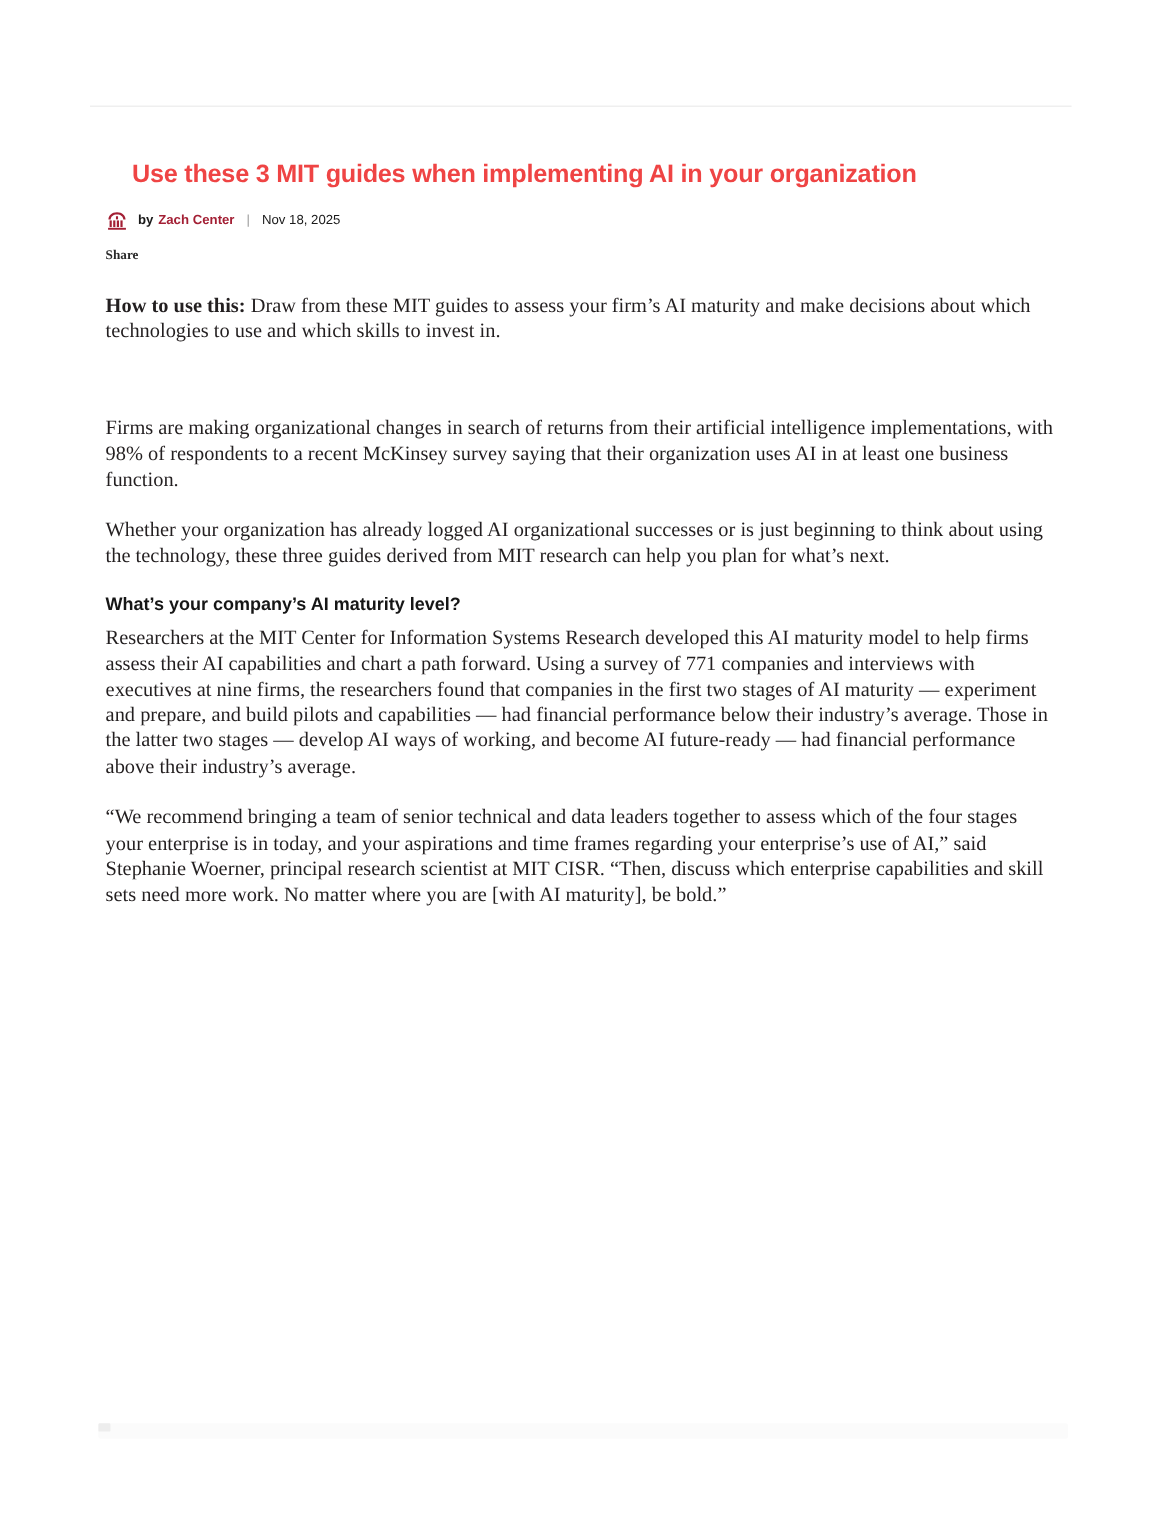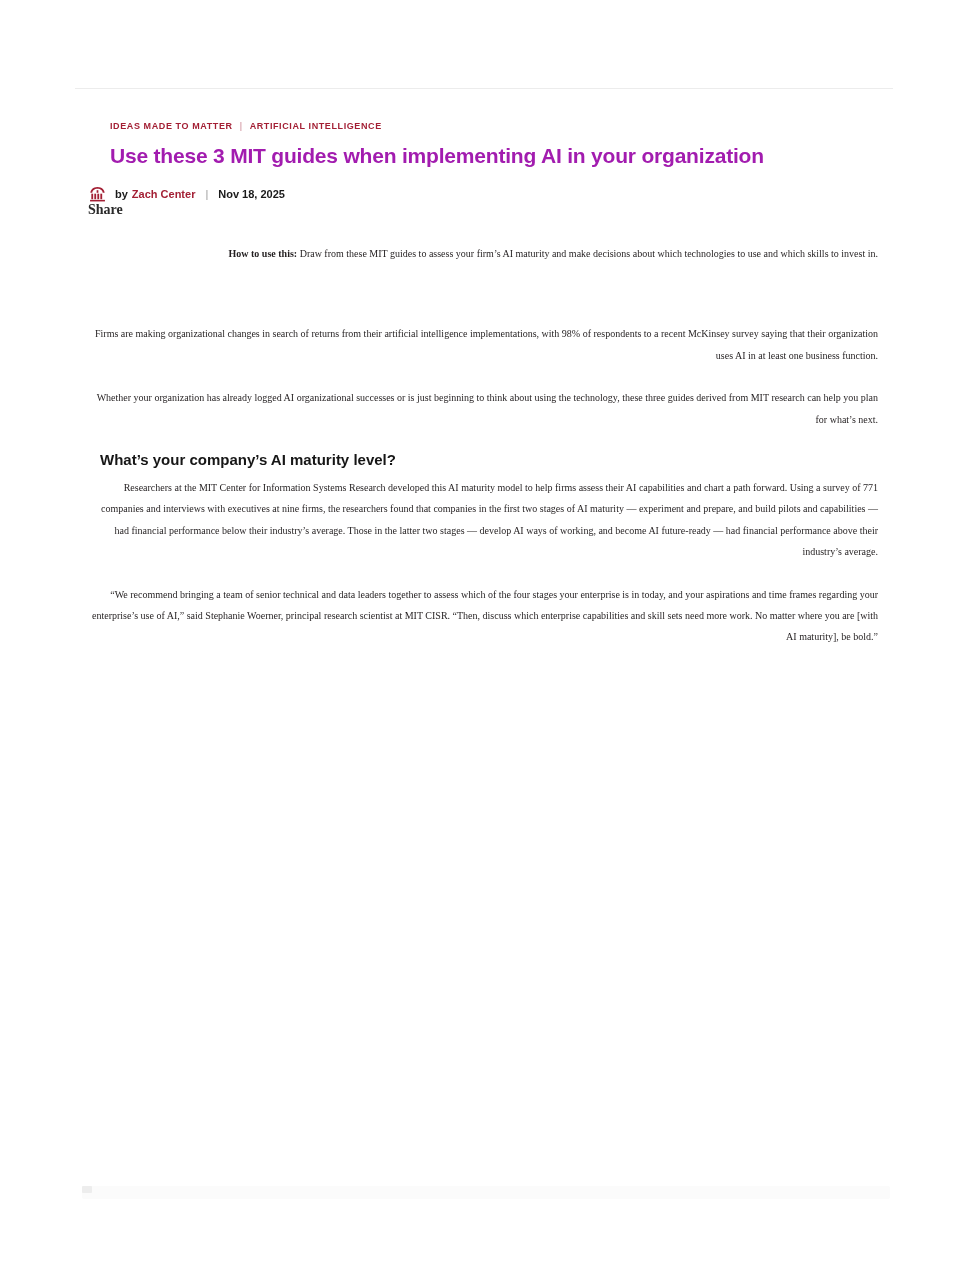--- a/index.html
+++ b/index.html
@@ -30,65 +30,65 @@
   }
   .eyebrow a { color: #a31f34; text-decoration: none; cursor: pointer; }
   .eyebrow .sep { color: #c97f8c; font-weight: normal; margin: 0 7px; }
 
   h1.article-title {
     margin-top: 11px;
     font-family: "Liberation Sans", sans-serif;
     font-weight: bold;
     font-size: 21px;
     line-height: 27px;
-    color: #a21caf;
+    color: #ef4444;
     letter-spacing: -0.2px;
   }
 
   .byline {
     margin-top: 17px;
     display: flex;
     align-items: center;
     font-family: "Liberation Sans", sans-serif;
     font-size: 11px;
     font-weight: bold;
     color: #1a1a1a;
   }
   .byline .dome { width: 19px; height: 16px; margin-right: 8px; flex: 0 0 auto; }
   .byline .by-label { font-weight: bold; margin-right: 4px; }
   .byline a.author { color: #a31f34; text-decoration: none; cursor: pointer; }
   .byline .sep { color: #9b9b9b; font-weight: normal; margin: 0 10px; }
-  .byline .date { font-weight: bold; color: #1a1a1a; }
+  .byline .date { font-weight: normal; color: #1a1a1a; }
 
   .share-label {
-    margin-top: 0;
-    font-size: 14px;
+    margin-top: 15px;
+    font-size: 11px;
     font-weight: bold;
     color: #2a2a2a;
   }
 
   .body-copy { margin-top: 25px; }
 
   .body-copy p {
-    font-size: 10px;
+    font-size: 17px;
     line-height: 21.4px;
     color: #231f20;
     margin-bottom: 21px;
-    text-align: right;
+    text-align: left;
   }
   .body-copy p .lead-in { font-weight: bold; }
   .body-copy p.howto { margin-bottom: 59px; }
 
   h2.section-heading {
     font-family: "Liberation Sans", sans-serif;
     font-weight: bold;
     font-size: 15px;
     line-height: 18px;
     color: #161616;
-    margin: 0 0 8px 12px;
+    margin: 0 0 8px 0;
   }
 
   .bottom-scrollbar {
     position: absolute;
     left: 82px; top: 1186px;
     width: 808px; height: 13px;
     background: #fbfbfb;
     border-radius: 2px;
   }
   .bottom-scrollbar .thumb {
@@ -100,23 +100,20 @@
   }
 </style>
 </head>
 <body>
 
 <div class="top-divider"></div>
 
 <div class="content">
 
   <div class="title-block">
-    <div class="eyebrow">
-      <a>IDEAS MADE TO MATTER</a><span class="sep">|</span><a>ARTIFICIAL INTELLIGENCE</a>
-    </div>
     <h1 class="article-title">Use these 3 MIT guides when implementing AI in your organization</h1>
   </div>
 
   <div class="byline">
     <svg class="dome" viewBox="0 0 24 20" aria-hidden="true">
       <path d="M12 1 C6.5 1 3 4.6 3 8.5 L5.4 8.5 C5.4 5.6 8.2 3.4 12 3.4 C15.8 3.4 18.6 5.6 18.6 8.5 L21 8.5 C21 4.6 17.5 1 12 1 Z" fill="#a31f34"></path>
       <rect x="4.2" y="9.6" width="2.3" height="7" fill="#a31f34"></rect>
       <rect x="8" y="9.6" width="2.3" height="7" fill="#a31f34"></rect>
       <rect x="11.8" y="9.6" width="2.3" height="7" fill="#a31f34"></rect>
       <rect x="15.6" y="9.6" width="2.3" height="7" fill="#a31f34"></rect>

